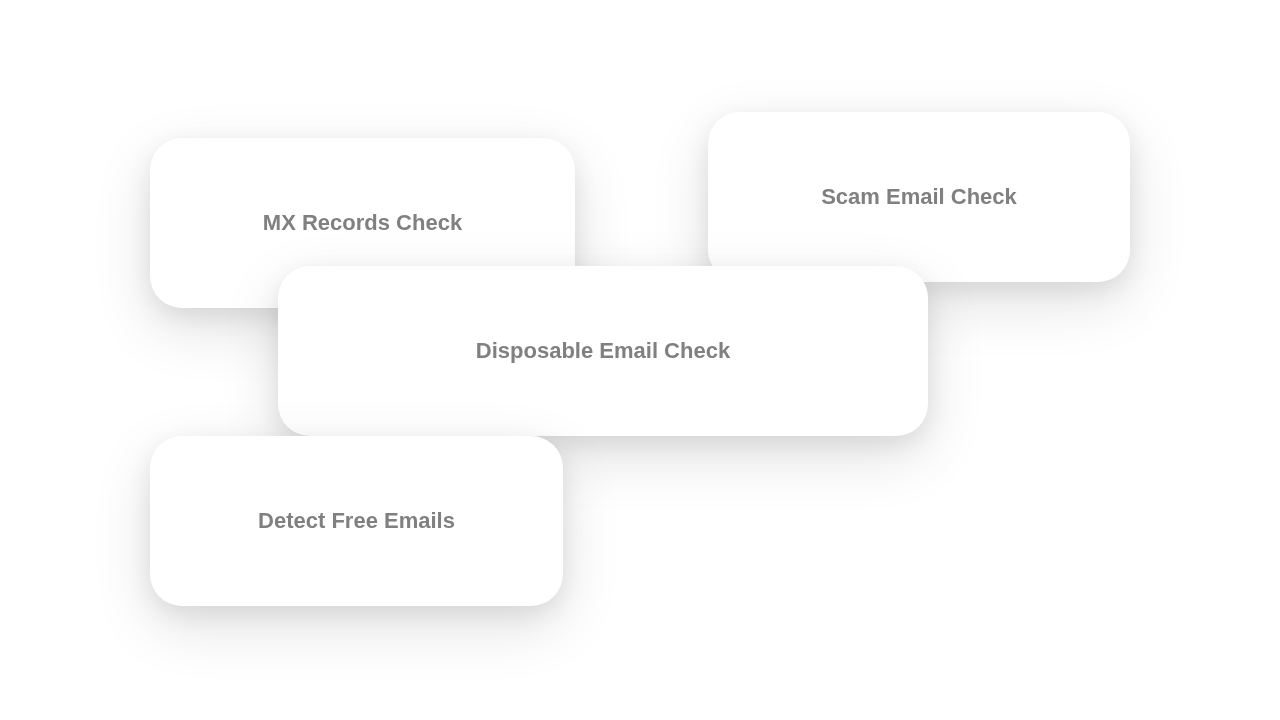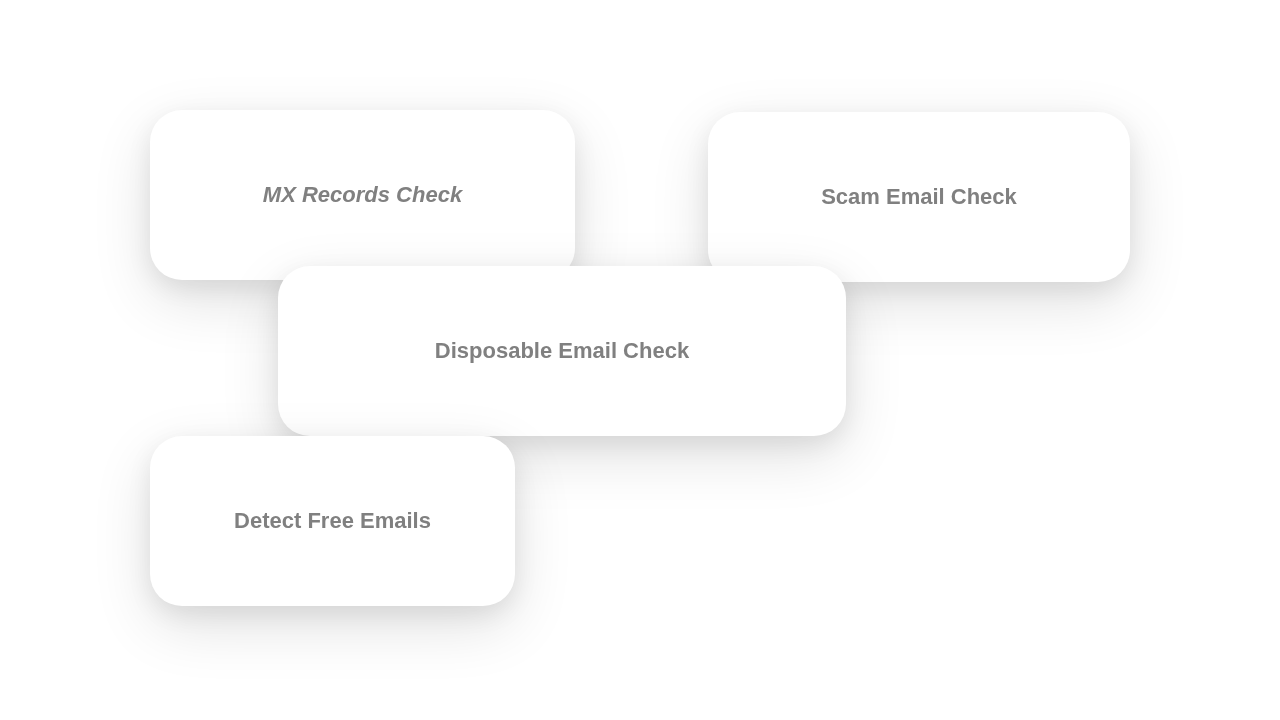--- a/index.html
+++ b/index.html
@@ -24,41 +24,40 @@
       justify-content: center;
     }
     .card-label {
       color: #808080;
       font-weight: 600;
       font-size: 22px;
       text-align: center;
     }
     .card-mx {
       left: 150px;
-      top: 110px;
+      top: 138px;
       width: 425px;
       height: 170px;
-      font-style: italic;
     }
     .card-scam {
       left: 708px;
       top: 112px;
       width: 422px;
       height: 170px;
     }
     .card-disposable {
       left: 278px;
       top: 266px;
-      width: 568px;
+      width: 650px;
       height: 170px;
     }
     .card-free {
       left: 150px;
       top: 436px;
-      width: 365px;
+      width: 413px;
       height: 170px;
       align-items: center;
     }
   </style>
 </head>
 <body>
 
 <div class="card card-mx">
   <span class="card-label">MX Records Check</span>
 </div>

